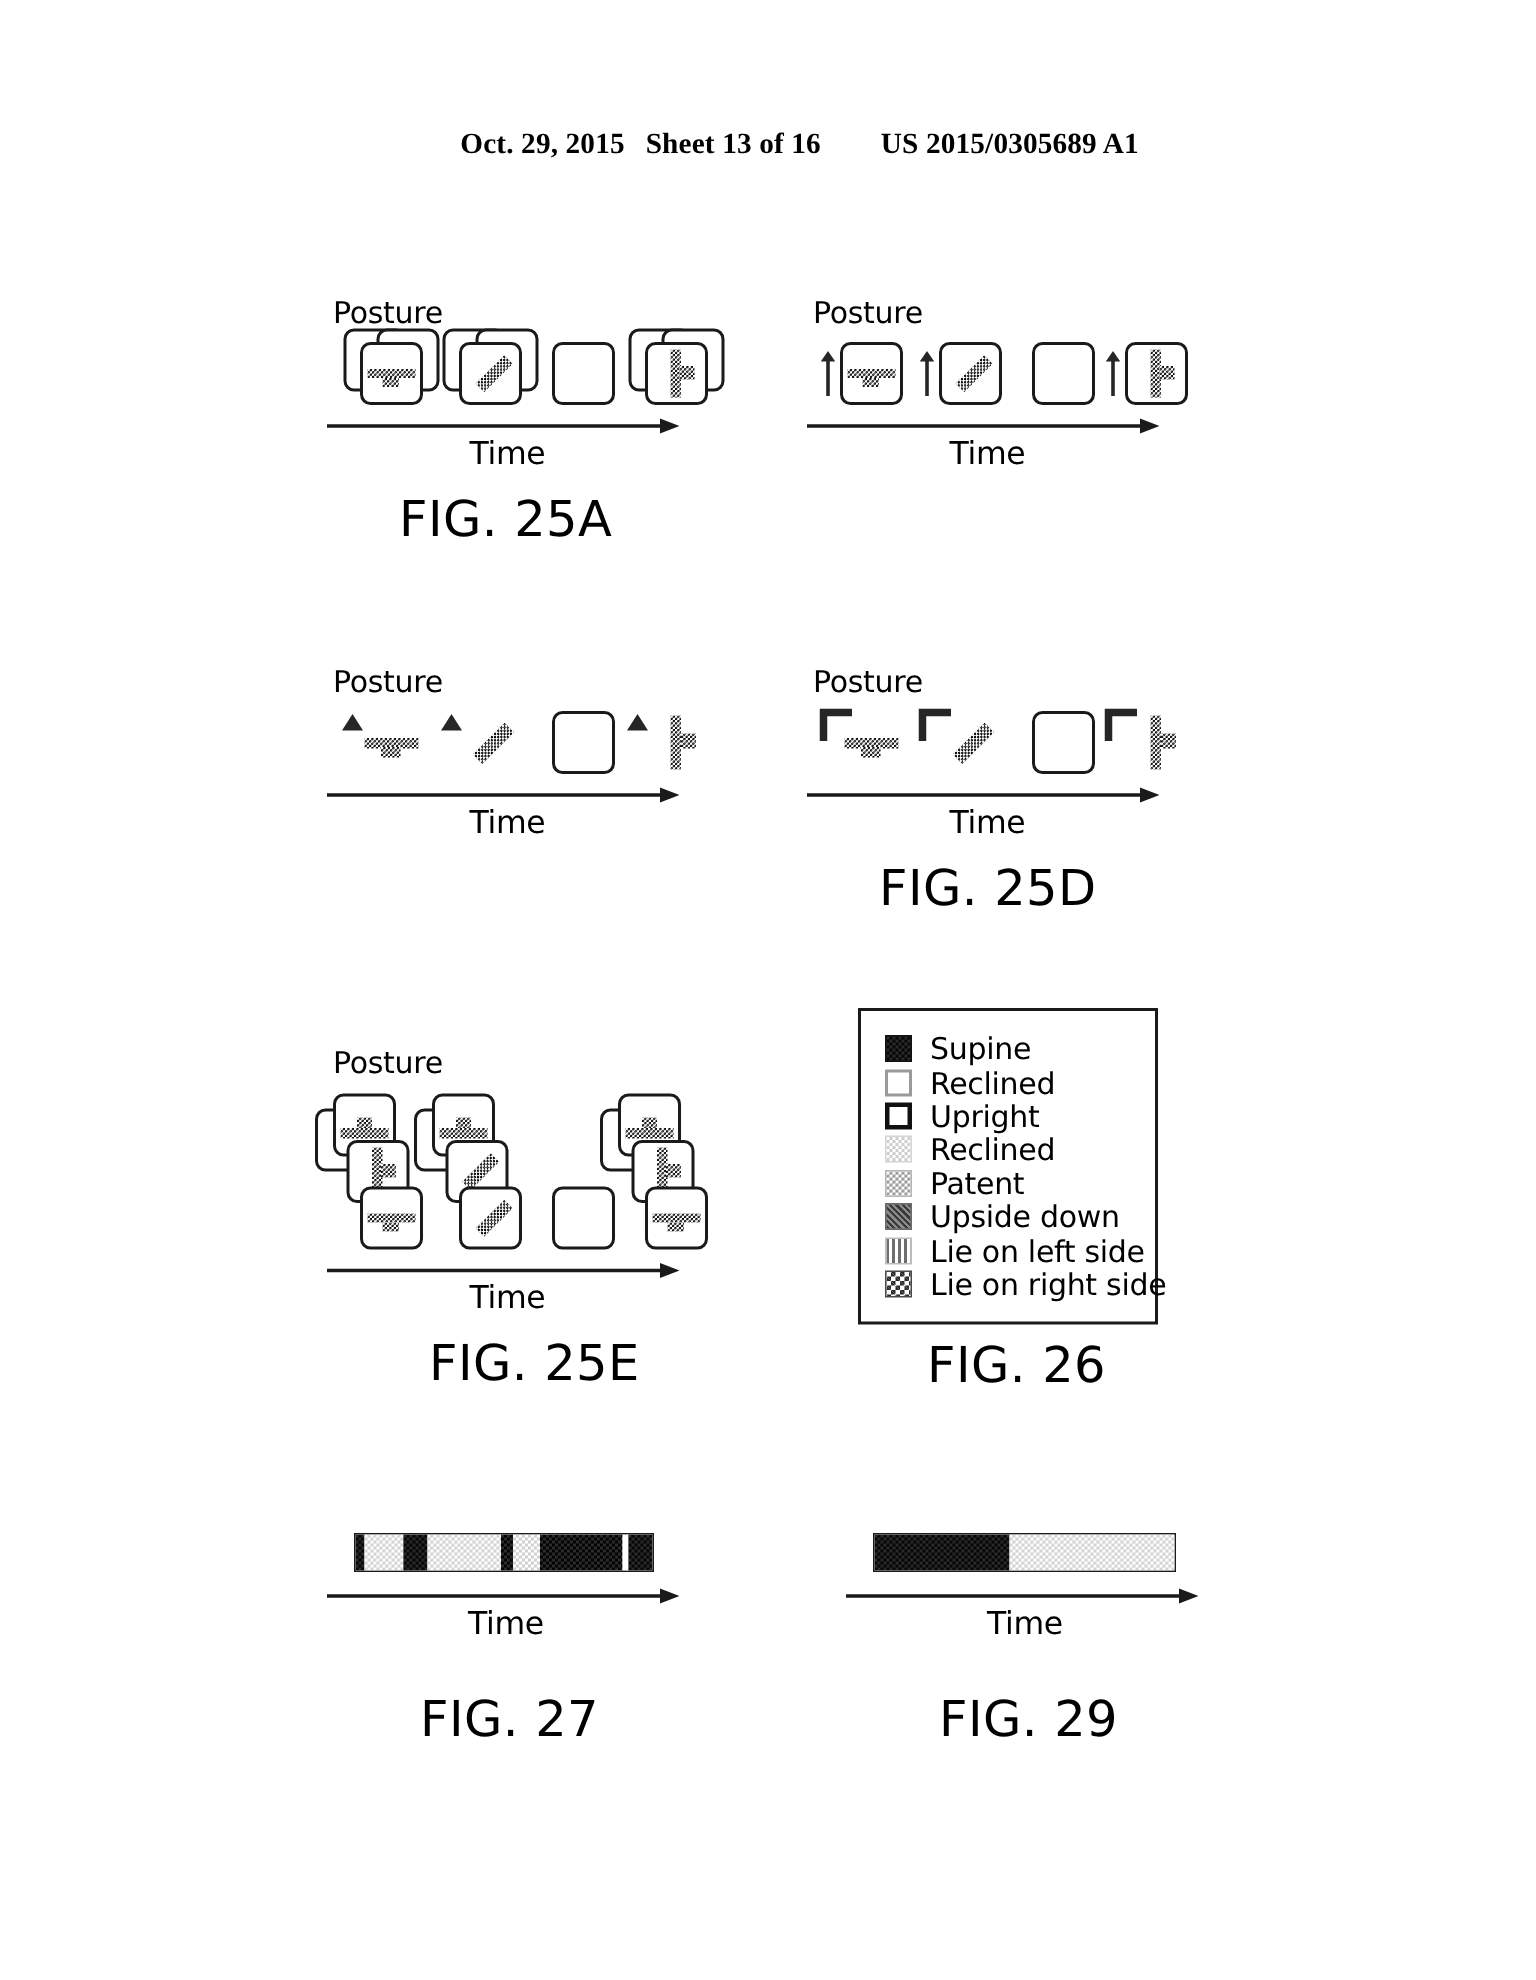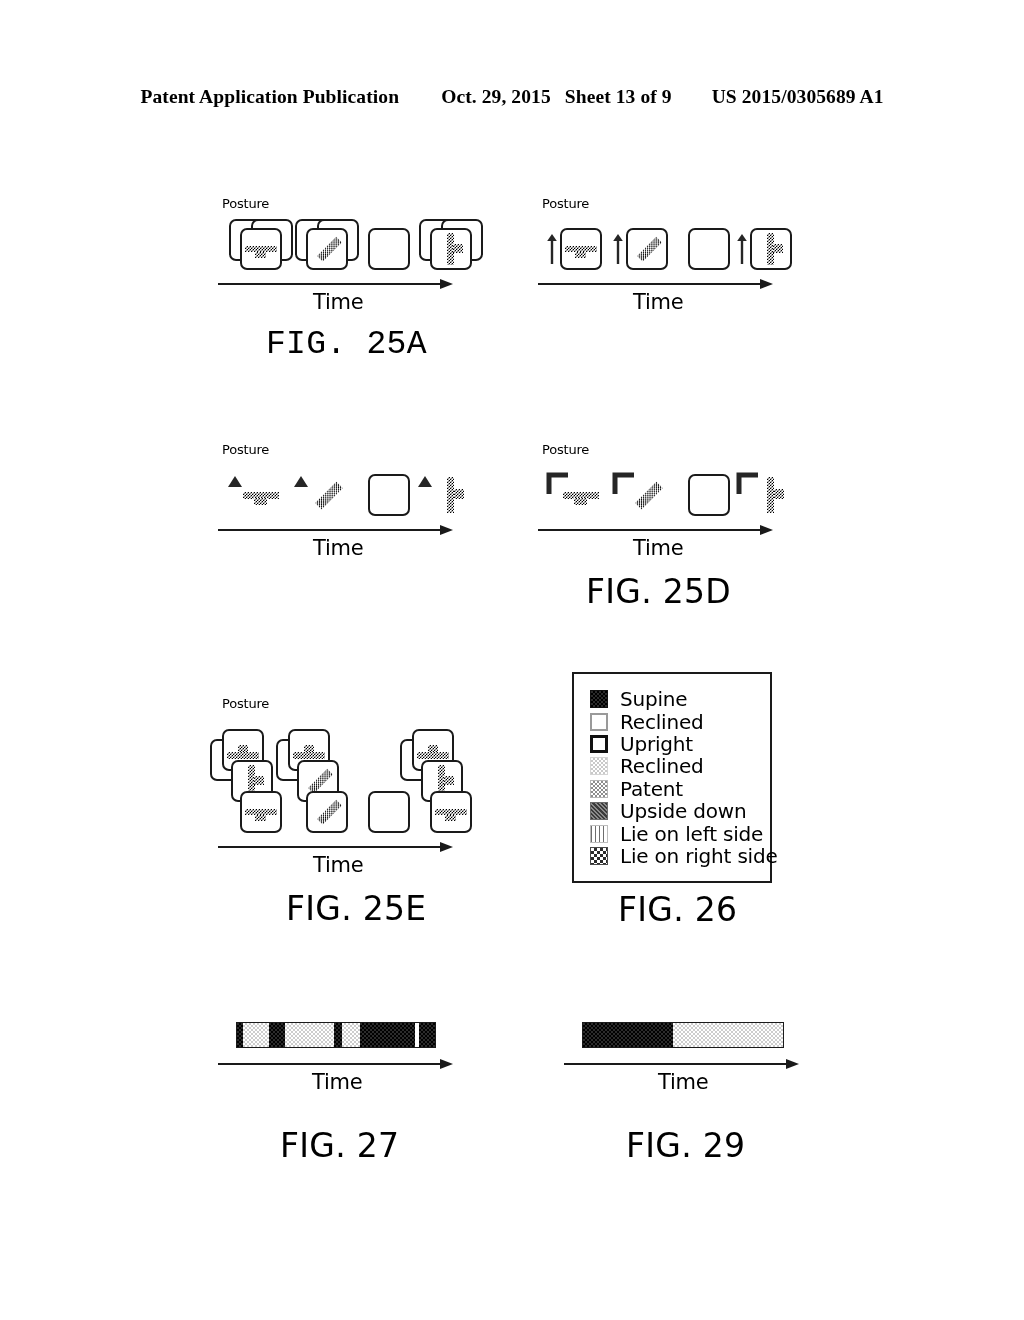--- a/index.html
+++ b/index.html
@@ -35,21 +35,21 @@
   .pub-header .seg-date { margin-left: 42px; }
   .pub-header .seg-sheet { margin-left: 14px; }
   .pub-header .seg-num { margin-left: 40px; }
 
   
   .figure {
     position: absolute;
   }
   .posture-label {
     position: absolute;
-    font-size: 13px;
+    font-size: 20px;
     font-family: "DejaVu Sans", sans-serif;
     white-space: nowrap;
     letter-spacing: -0.2px;
   }
   .time-label {
     position: absolute;
     font-size: 21px;
     font-family: "DejaVu Sans", sans-serif;
     white-space: nowrap;
     letter-spacing: -0.2px;
@@ -217,23 +217,22 @@
     background-position: 0 0, 2px 2px;
   }
   .seg-white {
     background: #ffffff;
   }
 </style>
 </head>
 <body>
 
 <div class="pub-header">
-  <span class="seg-pub">Patent Application Publication</span>
   <span class="seg-date">Oct. 29, 2015</span>
-  <span class="seg-sheet">Sheet 13 of 9</span>
+  <span class="seg-sheet">Sheet 13 of 16</span>
   <span class="seg-num">US 2015/0305689 A1</span>
 </div>
 
 <div id="figure-root">
     <div class="figure" style="left: 218px; top: 196px; width: 300px; height: 210px;">
       <div class="posture-label" style="left: 4px; top: 0px;">Posture</div>
       <div class="card ghost" style="width: 42px; height: 42px; left: 11px; top: 23px;"></div>
       <div class="card ghost" style="width: 42px; height: 42px; left: 33px; top: 23px;"></div>
       <div class="card" style="width: 42px; height: 42px; left: 22px; top: 32px;">
         <div class="icon-holder">
@@ -263,21 +262,21 @@
           </div>
         </div>
       </div>
       <div class="axis" style="width: 235px; left: 0px; top: 82px;">
         <svg width="235" height="12" viewBox="0 0 235 12">
           <line x1="0" y1="6" x2="224" y2="6" stroke="#1a1a1a" stroke-width="2.2"></line>
           <polygon points="235,6 222,1 222,11" fill="#1a1a1a"></polygon>
         </svg>
       </div>
       <div class="time-label" style="left: 95px; top: 94px;">Time</div>
-      <div class="fig-caption" style="left: 48px; top: 130px; font-family: Liberation Mono, monospace;">FIG. 25A</div>
+      <div class="fig-caption" style="left: 48px; top: 130px;">FIG. 25A</div>
     </div>
     <div class="figure" style="left: 538px; top: 196px; width: 300px; height: 210px;">
       <div class="posture-label" style="left: 4px; top: 0px;">Posture</div>
       <div class="arrow-up" style="left: 8px; top: 38px;"><svg width="12" height="30" viewBox="0 0 12 30">
           <line x1="6" y1="30" x2="6" y2="5" stroke="#262626" stroke-width="2.4"></line>
           <polygon points="6,0 1.2,7 10.8,7" fill="#262626"></polygon>
         </svg></div>
       <div class="card" style="width: 42px; height: 42px; left: 22px; top: 32px;">
         <div class="icon-holder">
           <div style="position: absolute; left: 0px; top: 0px; width: 38px; height: 38px;">

